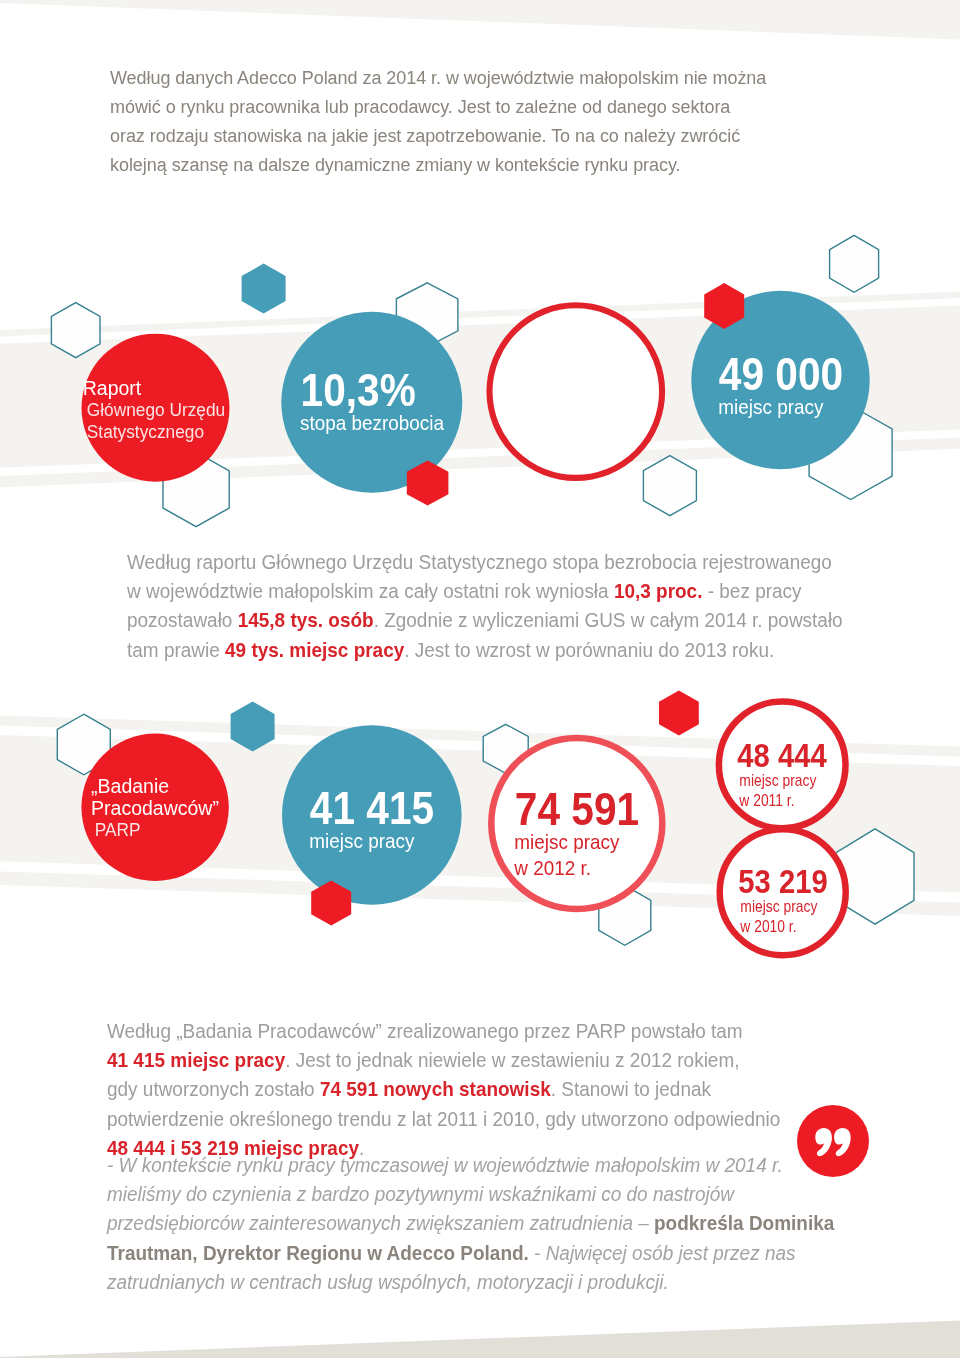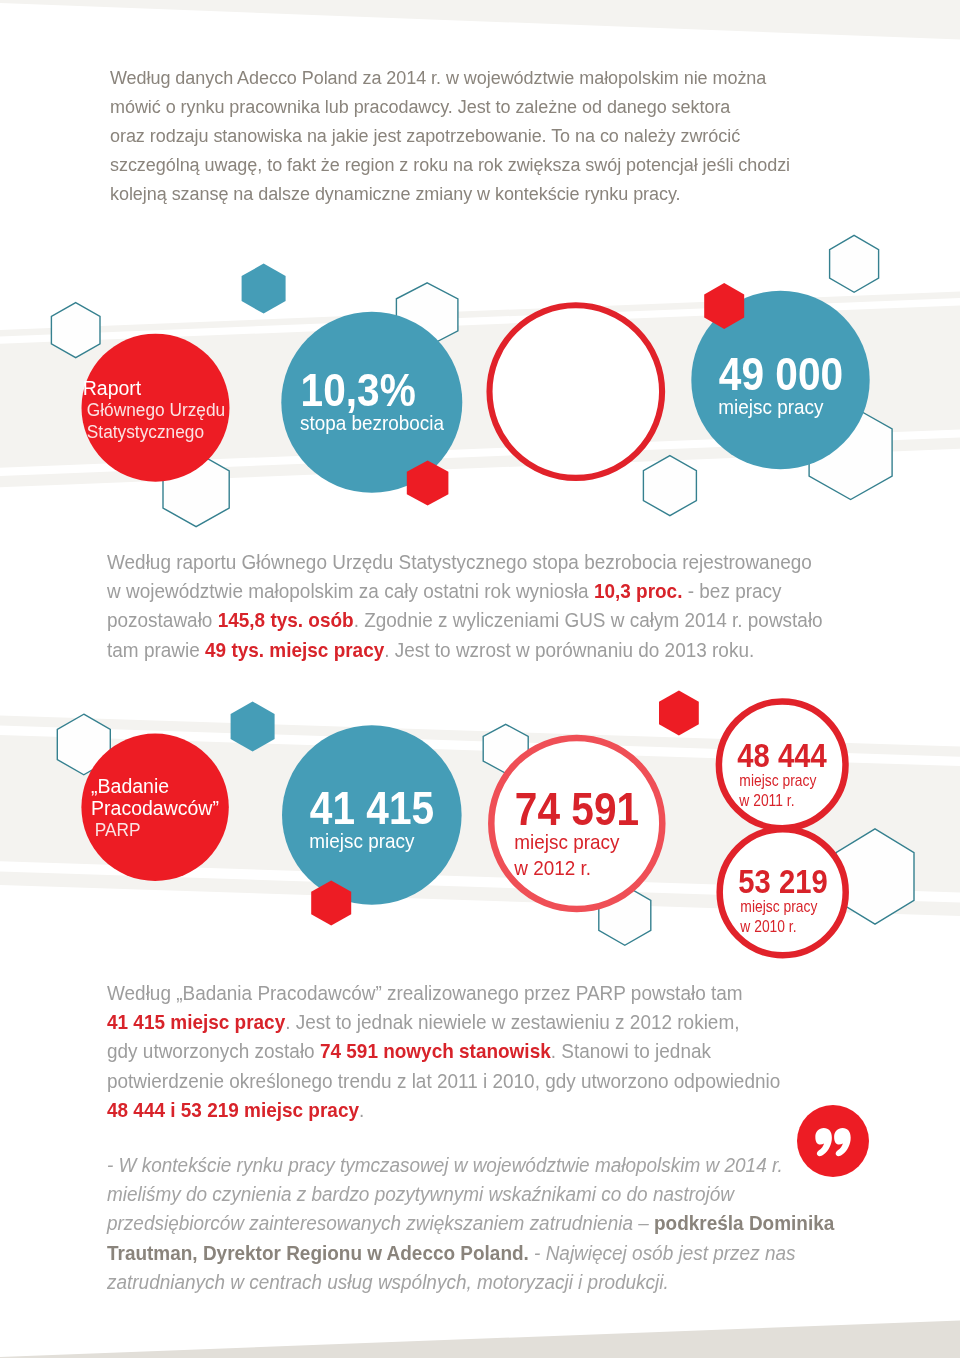--- a/index.html
+++ b/index.html
@@ -20,23 +20,23 @@
   .cl .cap{font-size:21px;line-height:26px;letter-spacing:0px;transform:scaleX(0.9);}
   .cl .sm{font-size:16.4px;line-height:20px;letter-spacing:0px;transform:scaleX(0.845);}
   .cl .white{color:#ffffff;}
   .cl .red{color:#D8232A;}
   .cl .src-l1{font-size:20px;color:#ffffff;line-height:22.1px;transform:scaleX(0.975);}
   .cl .src-l2{font-size:18.8px;color:#fbe3e3;line-height:22.1px;transform:scaleX(0.92);}
 
   
   .para,.para2,.quote{position:absolute;font-size:20.5px;line-height:29.2px;white-space:nowrap;}
   .para>div,.para2>div,.quote>div{transform:scaleX(0.925);transform-origin:left center;}
-  .para{color:#9d9d9d;}
+  .para{color:#9d9d9d;margin-left:20px;}
   .para b{color:#d8232a;font-weight:bold;}
-  .para2{color:#9d9d9d;}
+  .para2{color:#9d9d9d;margin-top:38px;}
   .para2 b{color:#d8232a;font-weight:bold;}
   .quote{color:#a3a3a3;font-style:italic;}
   .quote b{color:#8a847c;font-weight:bold;font-style:normal;}
   .quotebadge{position:absolute;left:792.7px;top:1101px;}
 </style>
 </head>
 <body>
 
 <div class="page">
 
@@ -154,21 +154,20 @@
   <div class="cl" style="left:782.7px;top:901px">
     <div class="med red">53 219</div>
     <div class="sm red">miejsc pracy</div>
     <div class="sm red">w 2010 r.</div>
   </div>
 
   <div class="intro">
     <div>Według danych Adecco Poland za 2014 r. w województwie małopolskim nie można</div>
     <div>mówić o rynku pracownika lub pracodawcy. Jest to zależne od danego sektora</div>
     <div>oraz rodzaju stanowiska na jakie jest zapotrzebowanie. To na co należy zwrócić</div>
-    <div>szczególną uwagę, to fakt że region z roku na rok zwiększa swój potencjał jeśli chodzi</div>
     <div>kolejną szansę na dalsze dynamiczne zmiany w kontekście rynku pracy.</div>
   </div>
 
   <div class="para" style="left:107px;top:547px">
     <div>Według raportu Głównego Urzędu Statystycznego stopa bezrobocia rejestrowanego</div>
     <div>w województwie małopolskim za cały ostatni rok wyniosła <b>10,3 proc.</b> - bez pracy</div>
     <div>pozostawało <b>145,8 tys. osób</b>. Zgodnie z wyliczeniami GUS w całym 2014 r. powstało</div>
     <div>tam prawie <b>49 tys. miejsc pracy</b>. Jest to wzrost w porównaniu do 2013 roku.</div>
   </div>
 

